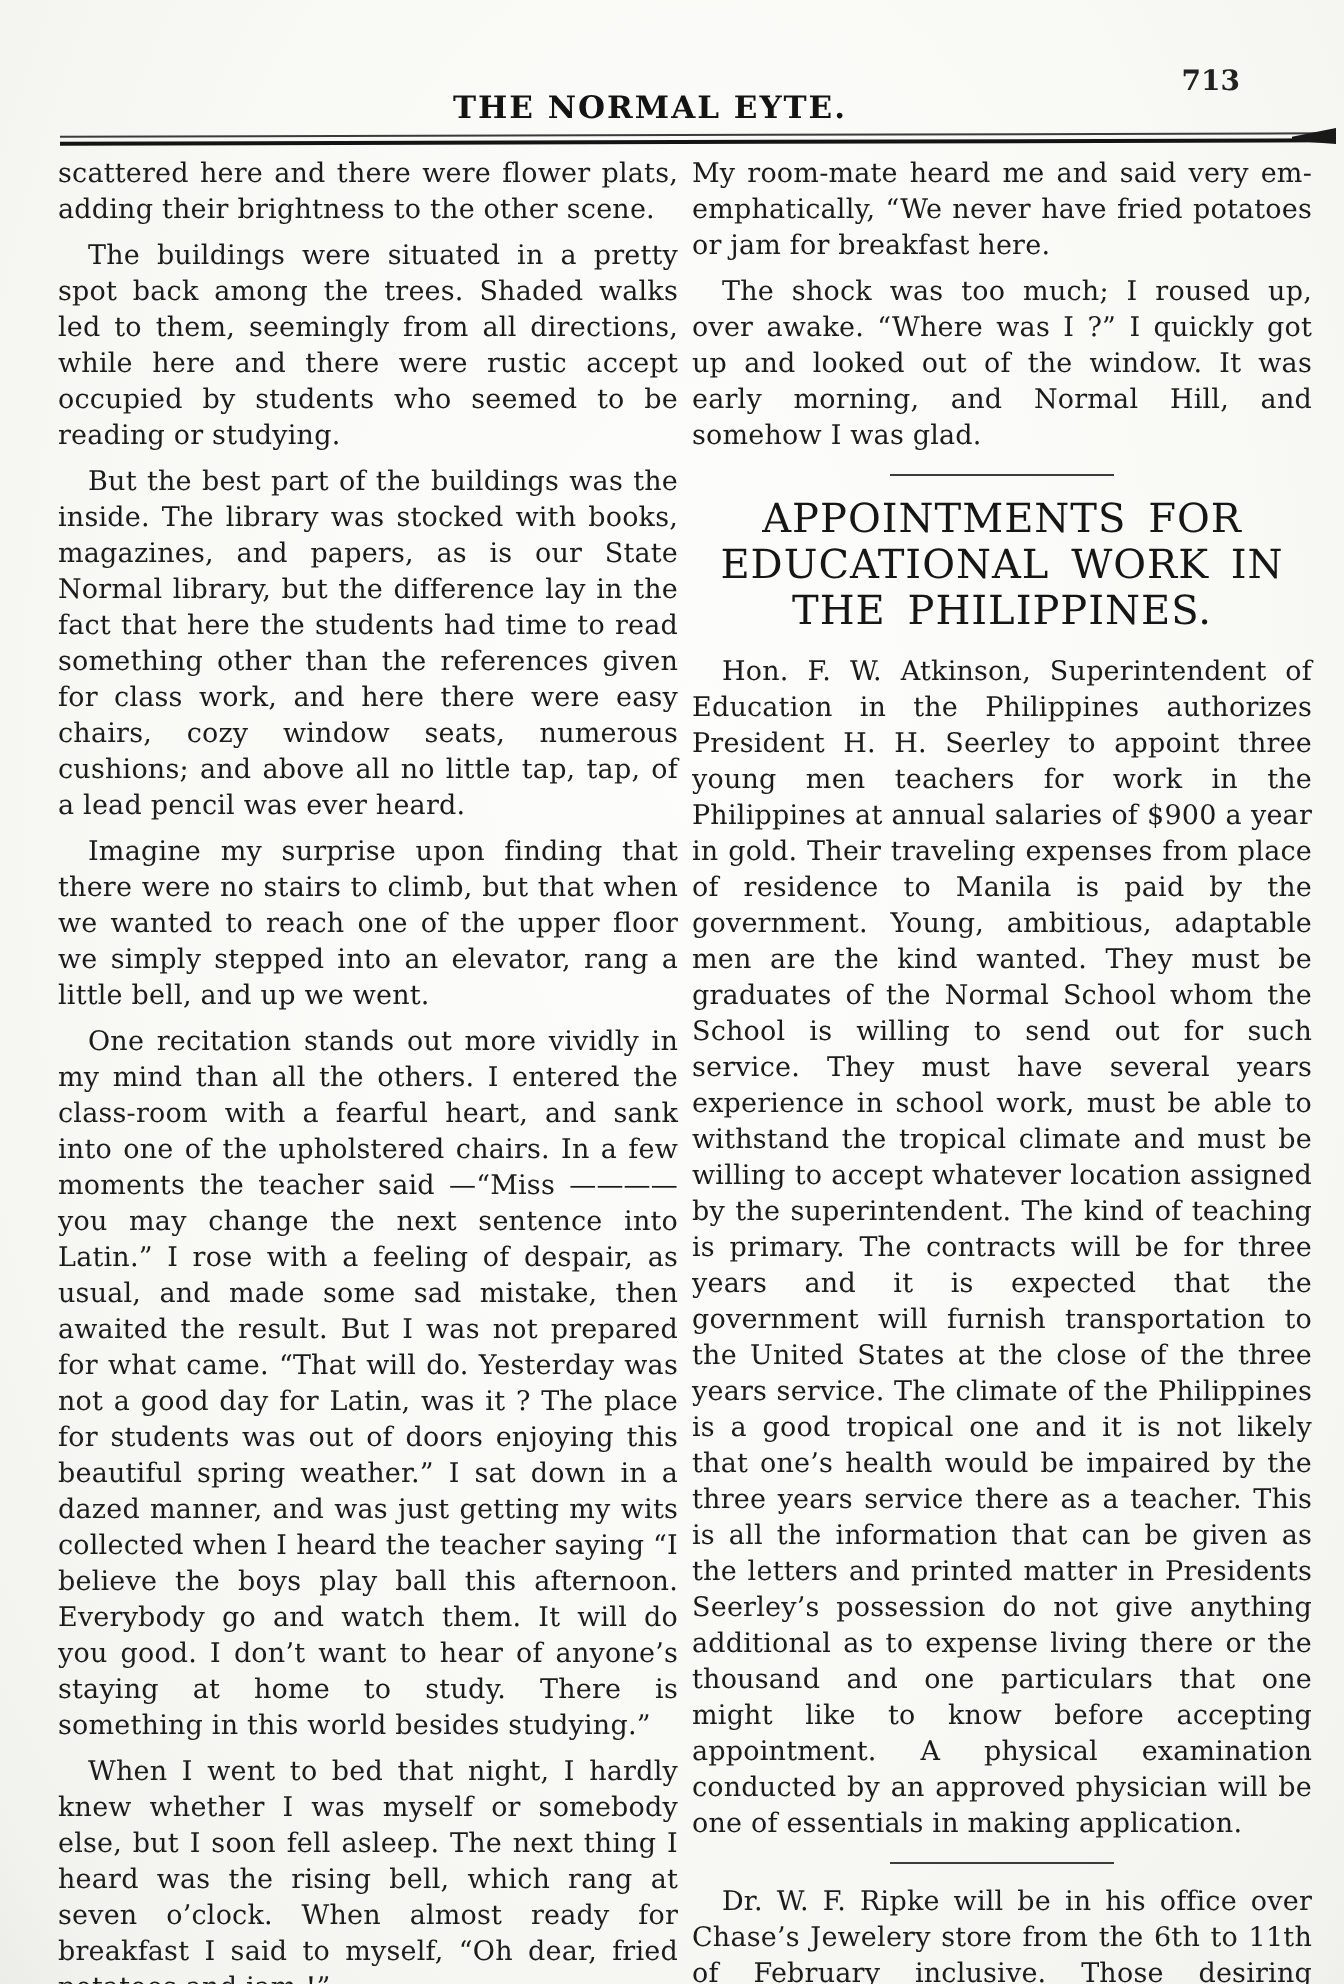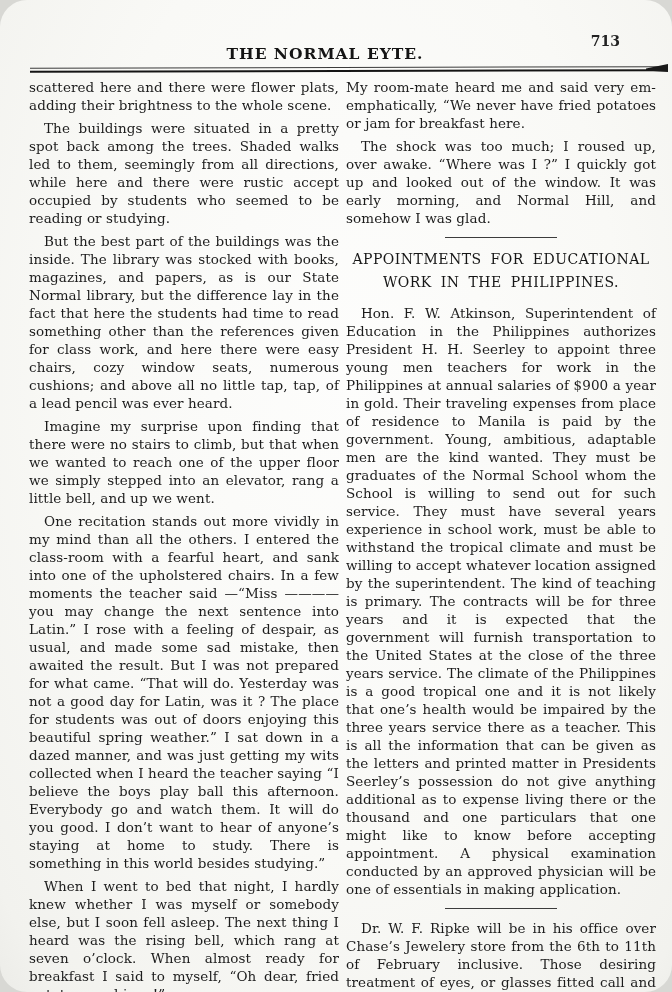--- a/index.html
+++ b/index.html
@@ -6,21 +6,20 @@
   .page {
     position: relative;
     width: 672px;
     height: 992px;
     margin: 0 auto;
     background:
       radial-gradient(ellipse at 52% 38%, #fdfdfc 0%, #f9f9f6 55%, #f2f2ee 92%, #ecece8 100%);
     font-family: "DejaVu Serif", "Liberation Serif", serif;
     color: #1e1e1e;
     overflow: hidden;
-    border-radius: 27px;
   }
 
   
   .masthead-title {
     position: absolute;
     top: 44px; left: 0; right: 22px;
     text-align: center;
     font-size: 15.5px;
     font-weight: bold;
     letter-spacing: 1px;
@@ -62,21 +61,21 @@
 
   .divider {
     width: 112px;
     height: 0;
     border-top: 1.3px solid #3c3c3c;
     margin: 10px auto 10px auto;
   }
 
   .article-heading {
     margin: 5px 0 10px 0;
-    font-size: 14px;
+    font-size: 20px;
     font-weight: normal;
     text-align: center;
     line-height: 23px;
     letter-spacing: 0.5px;
     word-spacing: 4px;
     color: #161616;
     text-indent: 0;
   }
 </style>
 </head>
@@ -86,21 +85,21 @@
 
   <div class="masthead-title">THE NORMAL EYTE.</div>
 
   <div class="page-number">713</div>
 
   <div class="rule rule-thin"></div>
   <div class="rule rule-thick"></div>
   <div class="rule-wedge"></div>
 
   <section class="col col-left">
-    <p class="no-indent">scattered here and there were flower plats, adding their brightness to the whole scene.</p>
+    <p class="no-indent">scattered here and there were flower plats, adding their brightness to the other scene.</p>
     <p>The buildings were situated in a pretty spot back among the trees.  Shaded walks led to them, seemingly from all directions, while here and there were rustic accept occupied by students who seemed to be reading or studying.</p>
     <p>But the best part of the buildings was the inside.  The library was stocked with books, magazines, and papers, as is our State Normal library, but the difference lay in the fact that here the students had time to read something other than the references given for class work, and here there were easy chairs, cozy window seats, numerous cushions; and above all no little tap, tap, of a lead pencil was ever heard.</p>
     <p>Imagine my surprise upon finding that there were no stairs to climb, but that when we wanted to reach one of the upper floor we simply stepped into an elevator, rang a little bell, and up we went.</p>
     <p>One recitation stands out more vividly in my mind than all the others.  I entered the class-room with a fearful heart, and sank into one of the upholstered chairs.  In a few moments the teacher said —“Miss ———— you may change the next sentence into Latin.”  I rose with a feeling of despair, as usual, and made some sad mistake, then awaited the result. But I was not prepared for what came.  “That will do.  Yesterday was not a good day for Latin, was it ?   The place for students was out of doors enjoying this beautiful spring weather.”  I sat down in a dazed manner, and was just getting my wits collected when I heard the teacher saying “I believe the boys play ball this afternoon.  Everybody go and watch them.  It will do you good.  I don’t want to hear of anyone’s staying at home to study.  There is something in this world besides studying.”</p>
     <p>When I went to bed that night, I hardly knew whether I was myself or somebody else, but I soon fell asleep.  The next thing I heard was the rising bell, which rang at seven o’clock. When almost ready for breakfast I said to myself, “Oh dear, fried potatoes and jam !”</p>
   </section>
 
   <section class="col col-right">
     <p class="no-indent">My room-mate heard me and said very em-emphatically, “We never have fried potatoes or jam for breakfast here.</p>
     <p>The shock was too much; I roused up, over awake.  “Where was I ?”  I quickly got up and looked out of the window.  It was early morning, and Normal Hill, and somehow I was glad.</p>

